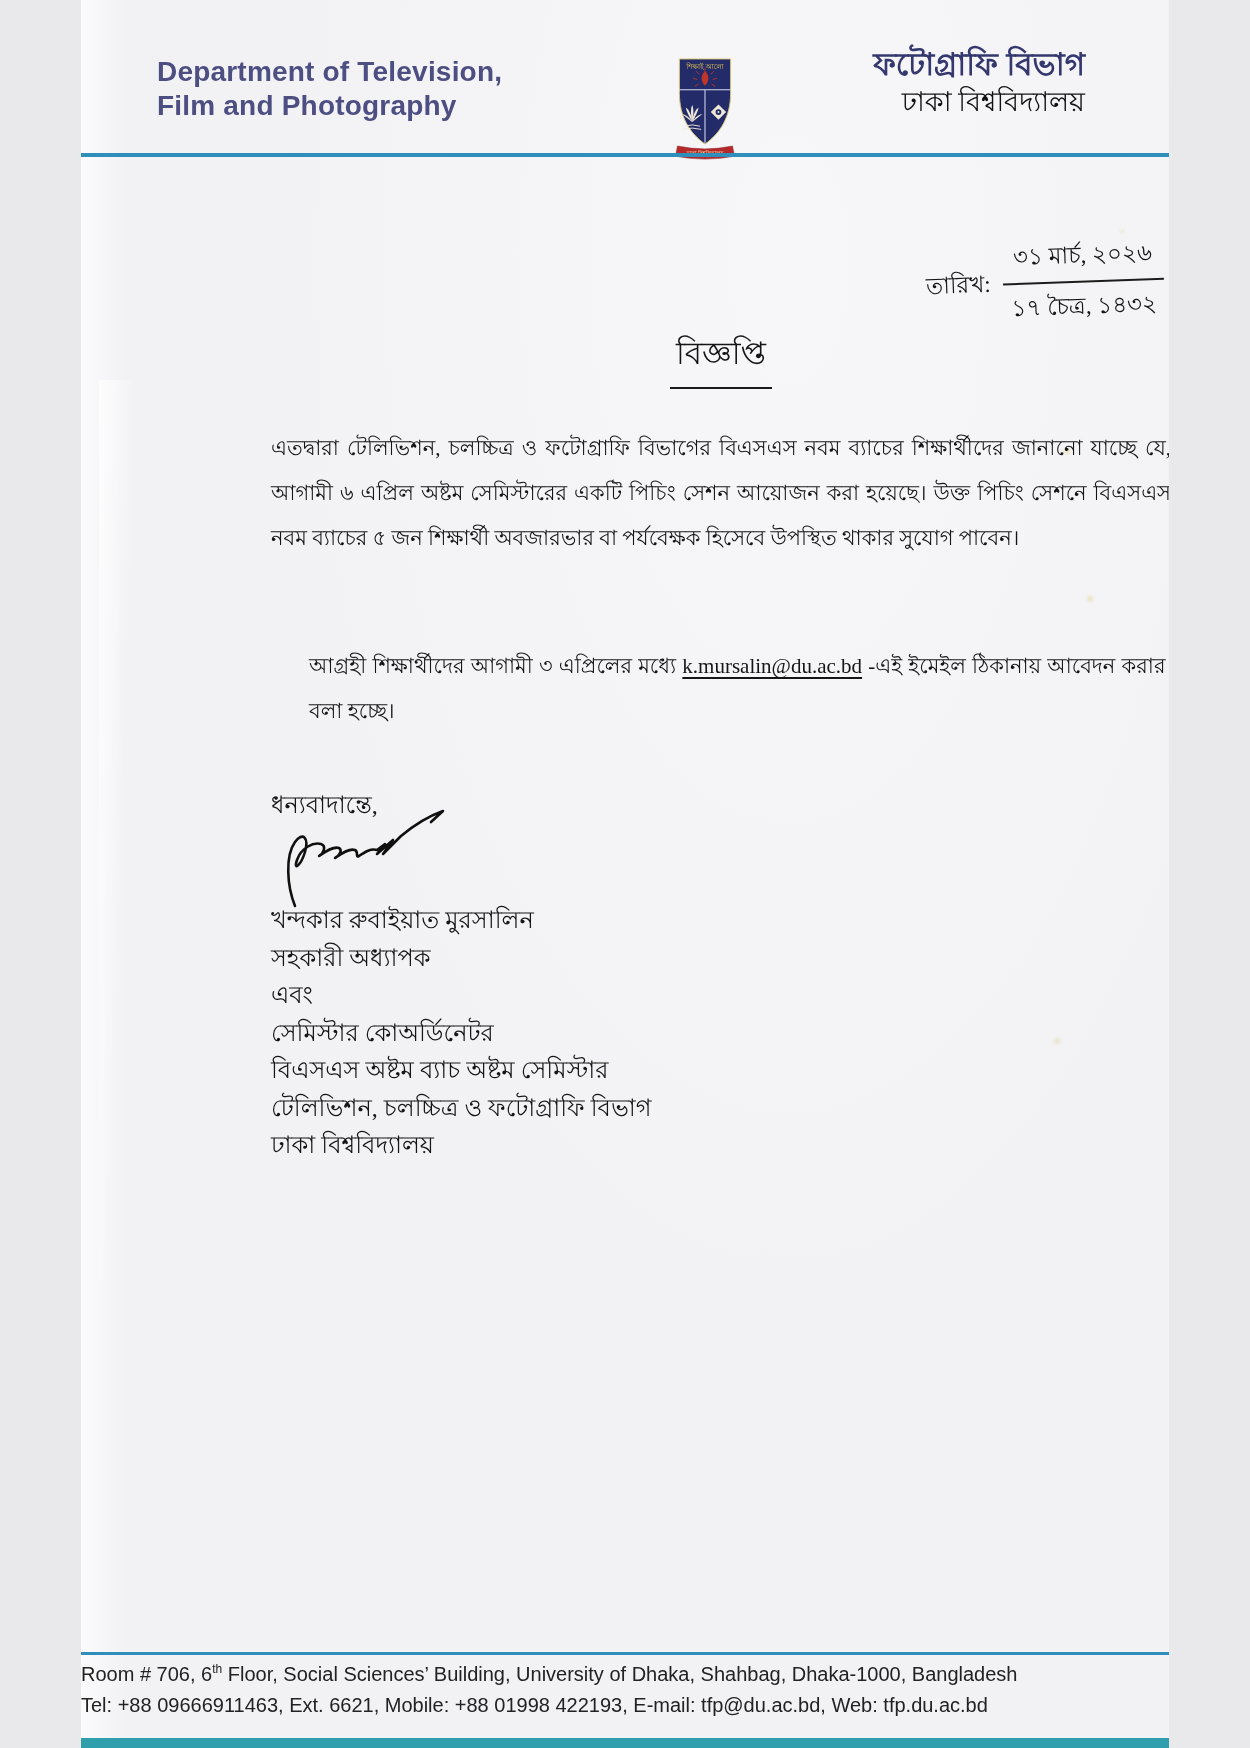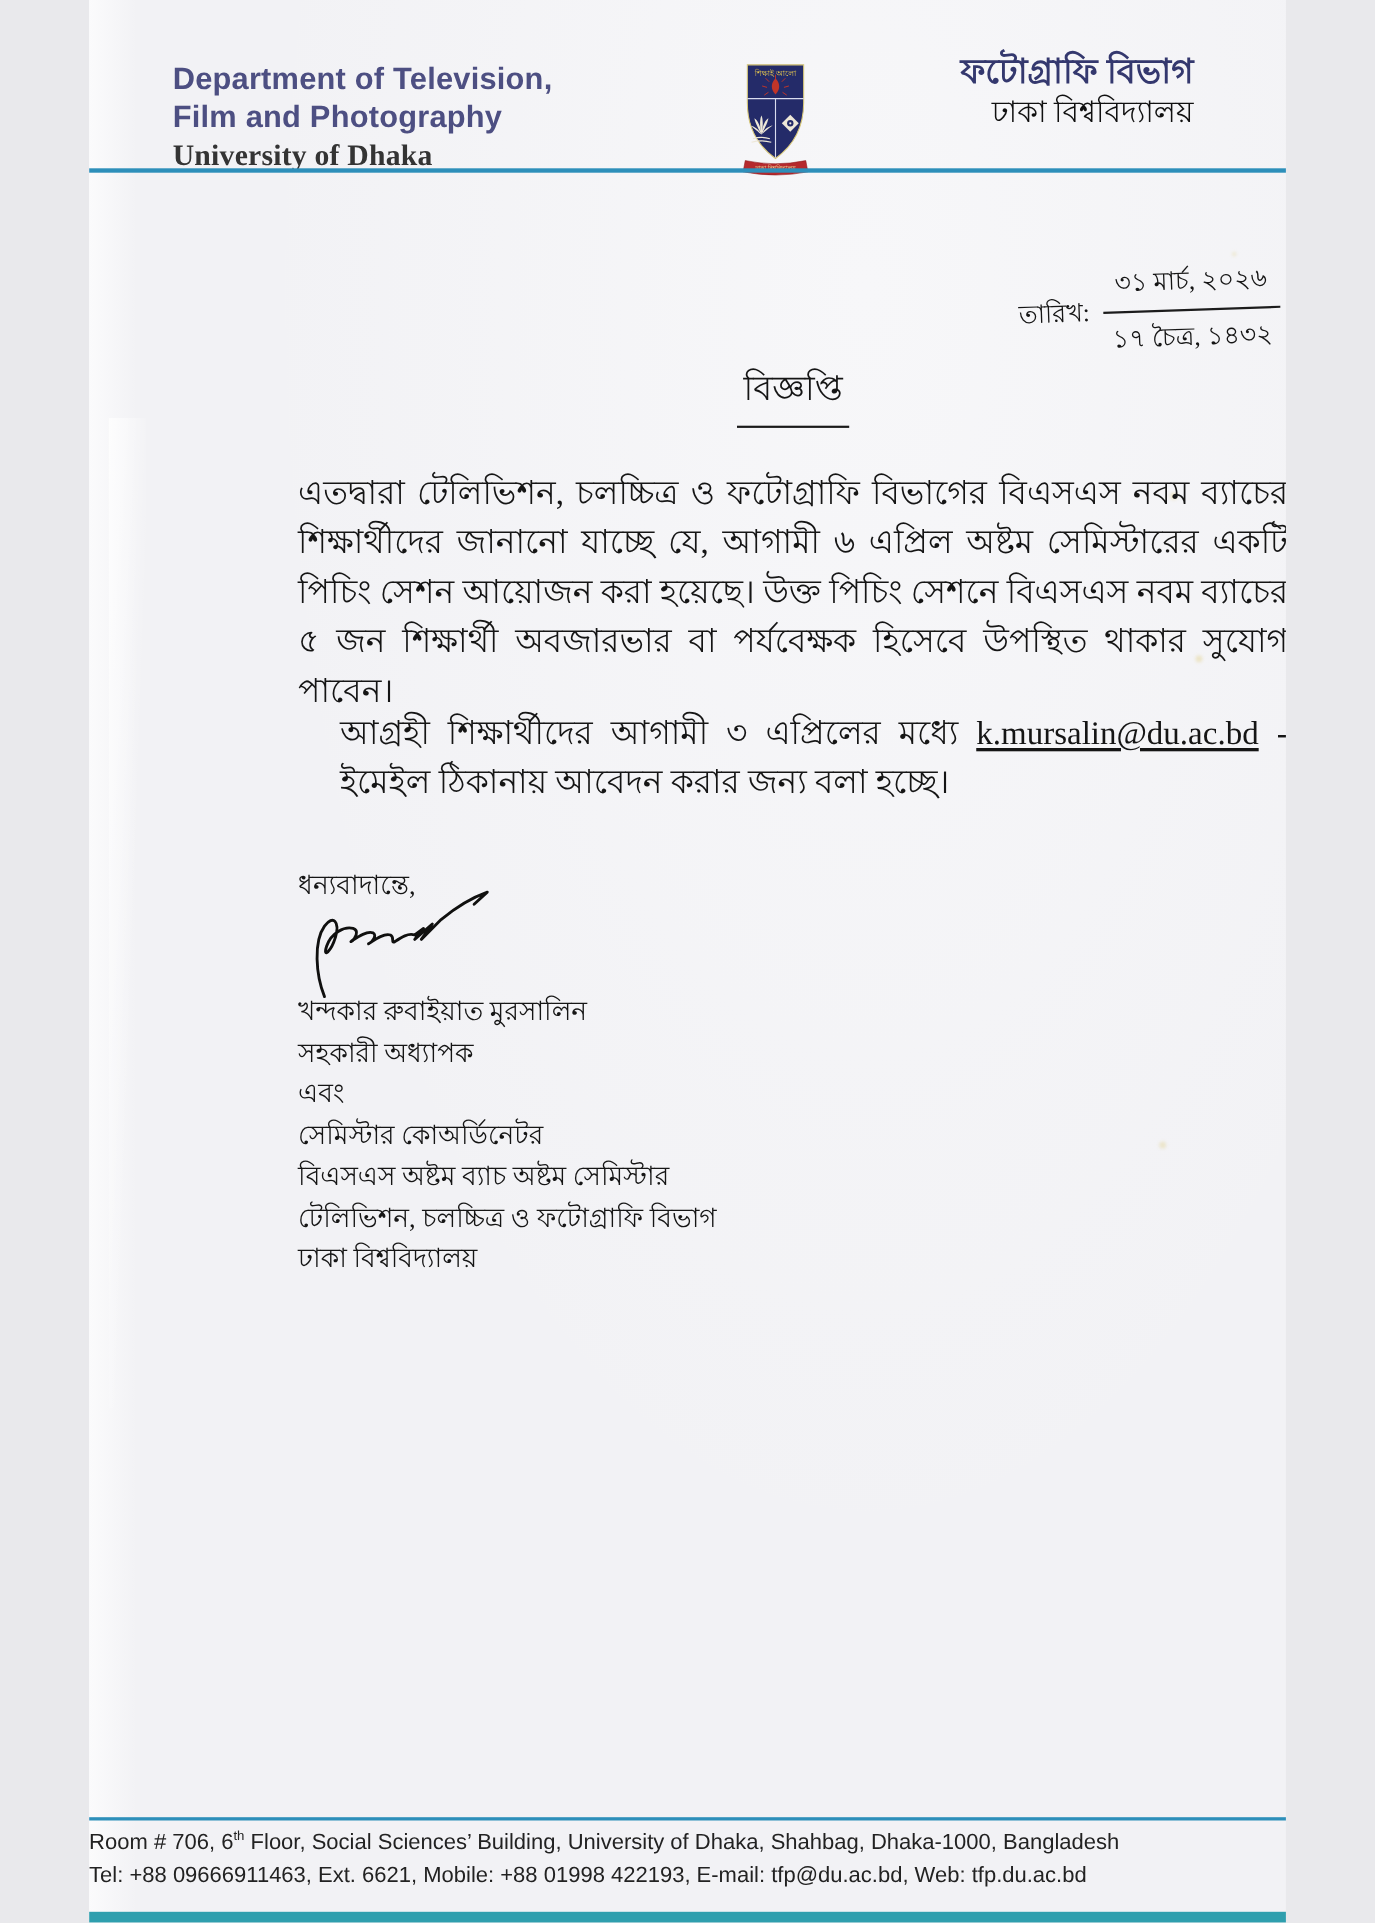--- a/index.html
+++ b/index.html
@@ -80,21 +80,21 @@
   .notice-title-wrap {
     position: absolute; left: 190px; width: 900px; top: 308px;
     text-align: center;
   }
   .notice-title {
     display: inline-block; font-size: 31px;
     border-bottom: 2px solid #1a1a1a; padding: 0 6px 6px 6px; margin-top: 21px;
   }
   .para {
     position: absolute; left: 190px; width: 900px;
-    font-size: 30px; line-height: 45px; text-align: justify;
+    font-size: 21px; line-height: 45px; text-align: justify;
   }
   .para-1 { top: 426px; }
   .para-2 { top: 644px; margin-left: 38px; }
   .email {
     font-family: "Liberation Serif", "DejaVu Serif", serif;
     text-decoration: underline; text-underline-offset: 4px;
   }
   .closing { position: absolute; left: 190px; top: 786px; font-size: 24px; text-align: right; }
   .signature-svg { position: absolute; left: 192px; top: 808px; }
   .sig-block {
@@ -123,21 +123,20 @@
 <body>
 
 <div class="page">
 
   <div class="crease"></div>
   <div class="specks"></div>
 
   <div class="dept-en">
     <div>Department of Television,</div>
     <div>Film and Photography</div>
-    <div class="univ-en">University of Dhaka</div>
   </div>
 
   <div class="logo">
     <svg width="64" height="112" viewBox="0 0 100 175">
       <path d="M10,14 H90 V68 C90,104 74,130 50,147 C26,130 10,104 10,68 Z" fill="#242b69" stroke="#d8c878" stroke-width="1.5"></path>
       <text x="50" y="30" text-anchor="middle" font-size="11" fill="#e9c94f">শিক্ষাই আলো</text>
       <path d="M10,62 H90 M50,62 V146" stroke="#d9dcef" stroke-width="1.6" fill="none"></path>
       <g stroke="#c03529" stroke-width="1.4">
         <line x1="50" y1="34" x2="50" y2="28"></line>
         <line x1="41" y1="38" x2="36" y2="33"></line>

